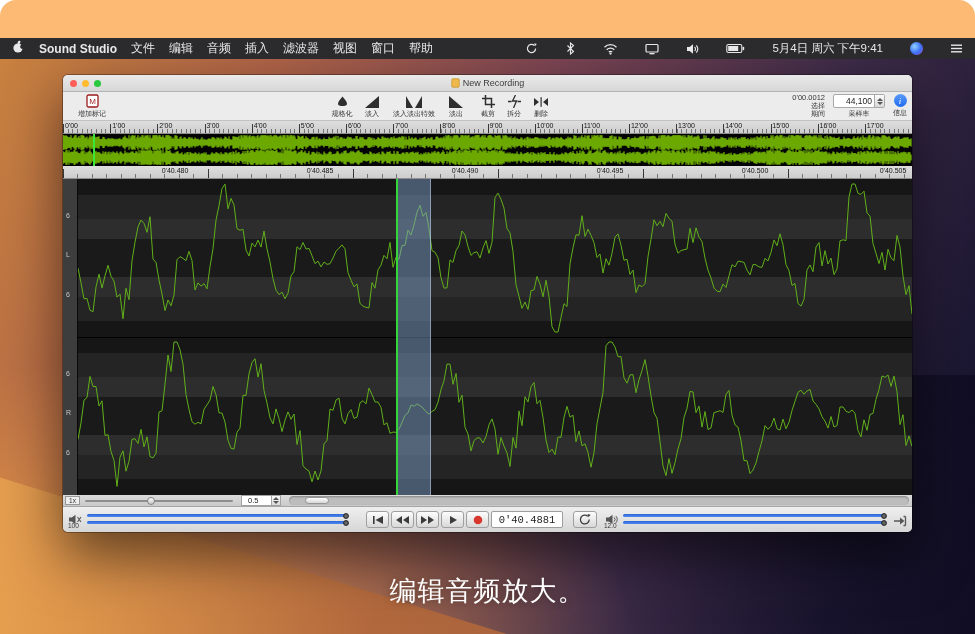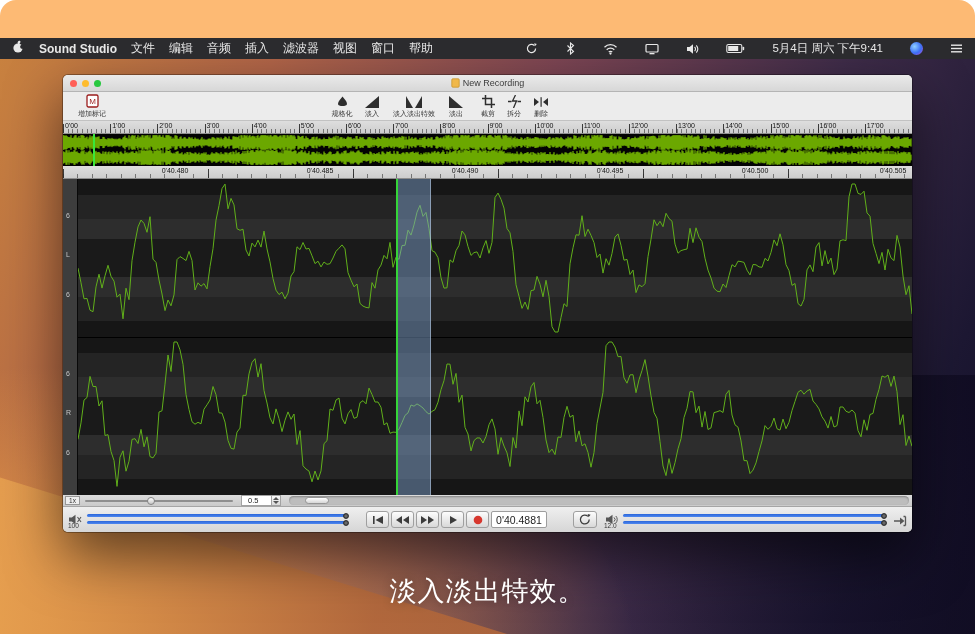--- a/index.html
+++ b/index.html
@@ -122,23 +122,23 @@
   .vol-num { position:absolute; font-size:6.5px; color:#333; }
   .vn-l { left:5px; top:15px; } .vn-r { left:541px; top:15px; }
   .vtrack { position:absolute; height:3px; border-radius:1.5px; background:linear-gradient(#2b66d9,#4f88f0); }
   .vt-l1 { left:24px; top:7px; width:260px; } .vt-l2 { left:24px; top:14px; width:260px; }
   .vt-r1 { left:560px; top:7px; width:262px; } .vt-r2 { left:560px; top:14px; width:262px; }
   .vdot { position:absolute; right:-2px; top:-1.5px; width:6px; height:6px; border-radius:50%;
     background:radial-gradient(#777,#3c3c3c); border:1px solid #2c2c2c; }
   .tbtns { position:absolute; left:303px; top:4px; display:flex; gap:2px; }
   .tbtn { width:23px; height:17px; border:1px solid #9f9f9f; border-radius:3px;
     background:linear-gradient(#fdfdfd,#d8d8d8); display:flex; align-items:center; justify-content:center; }
-  .timebox { position:absolute; left:428px; top:4px; width:56px; height:17px; background:#fff; border:1px solid #9d9d9d;
+  .timebox { position:absolute; left:428px; top:4px; width:72px; height:17px; background:#fff; border:1px solid #9d9d9d;
     border-radius:2px; display:flex; align-items:center; justify-content:center;
-    font-family:Liberation Sans, sans-serif; font-size:10.5px; color:#1e1e1e; }
+    font-family:Liberation Mono, monospace; font-size:10.5px; color:#1e1e1e; }
   .loopbtn { position:absolute; left:510px; top:4px; width:24px; height:17px; border:1px solid #9f9f9f; border-radius:3px;
     background:linear-gradient(#fdfdfd,#d8d8d8); display:flex; align-items:center; justify-content:center; }
   .ptbtn { position:absolute; right:4px; top:6px; }
 
   
   .caption { position:absolute; left:0; right:0; top:514px; text-align:center; color:#fff;
     font-size:27px; letter-spacing:1px; text-shadow:0 1px 8px rgba(0,0,0,.35); }
 </style>
 </head>
 <body>
@@ -299,20 +299,41 @@
               <svg width="14" height="13" viewBox="0 0 14 13">
                   <polygon points="0,3 0,11 5,7" fill="#2e2e2e"></polygon>
                   <polygon points="14,3 14,11 9,7" fill="#2e2e2e"></polygon>
                   <rect x="6.5" y="2.2" width="1.2" height="9.6" fill="#2e2e2e"></rect>
                 </svg>
             </span>
             <span class="tb-label">删除</span>
           </div>
         </div>
 
+        <div class="tb-right">
+          <div class="sel-block">
+            <div class="sel-val">0'00.0012</div>
+            <div>选择</div>
+            <div>期间</div>
+          </div>
+          <div class="rate-block">
+            <div class="dropdown">
+              <span>44,100</span>
+              <span class="dd-stepper">
+                  <span class="tri-up"></span>
+                  <span class="tri-dn"></span>
+                </span>
+            </div>
+            <span class="tb-label">采样率</span>
+          </div>
+          <div class="info-block">
+            <span class="info-btn">i</span>
+            <span class="tb-label">信息</span>
+          </div>
+        </div>
       </div>
 
       <div class="ruler">
         <div class="r1-labels">
             <span>0'00</span>
             <span>1'00</span>
             <span>2'00</span>
             <span>3'00</span>
             <span>4'00</span>
             <span>5'00</span>
@@ -459,15 +480,15 @@
           <svg width="15" height="12" viewBox="0 0 15 12">
               <path d="M1 6 H8" stroke="#565656" stroke-width="1.3"></path>
               <polygon points="7,2.5 11.5,6 7,9.5" fill="#565656"></polygon>
               <path d="M12.5 1.5 V10.5 M12.5 1.5 H10.5 M12.5 10.5 H10.5" stroke="#565656" stroke-width="1.3" fill="none"></path>
             </svg>
         </span>
       </div>
 
     </div>
 
-    <div class="caption">淡入淡出特效。</div>
+    <div class="caption">编辑音频放大。</div>
   </div>
 </div>
 
 </body></html>

